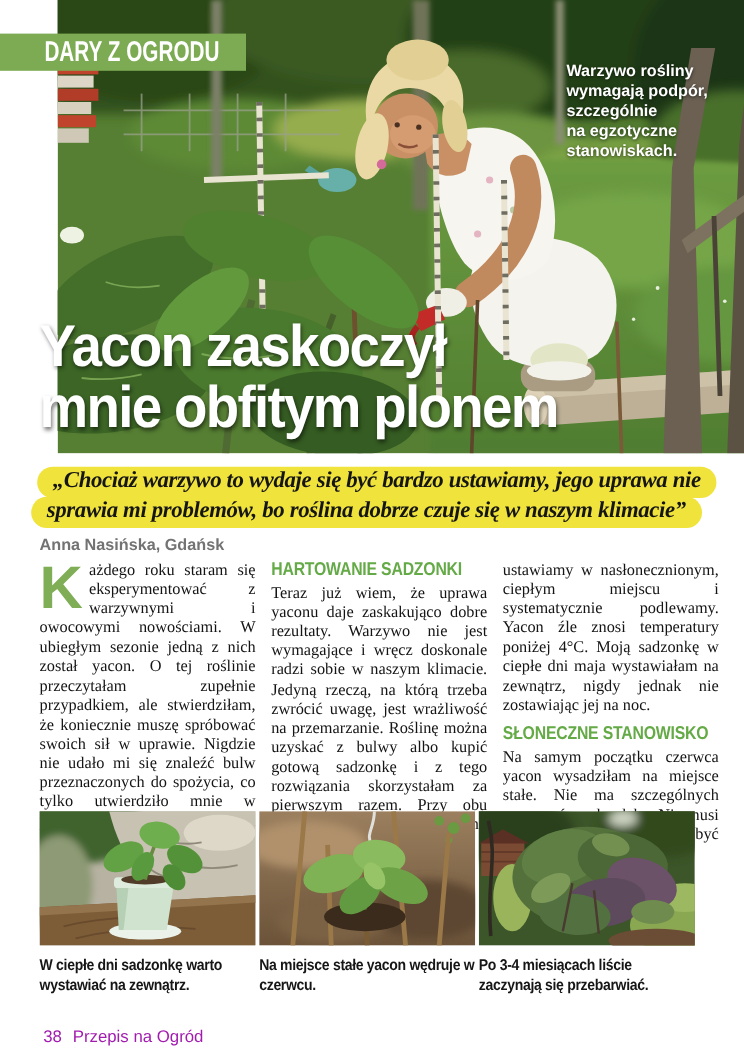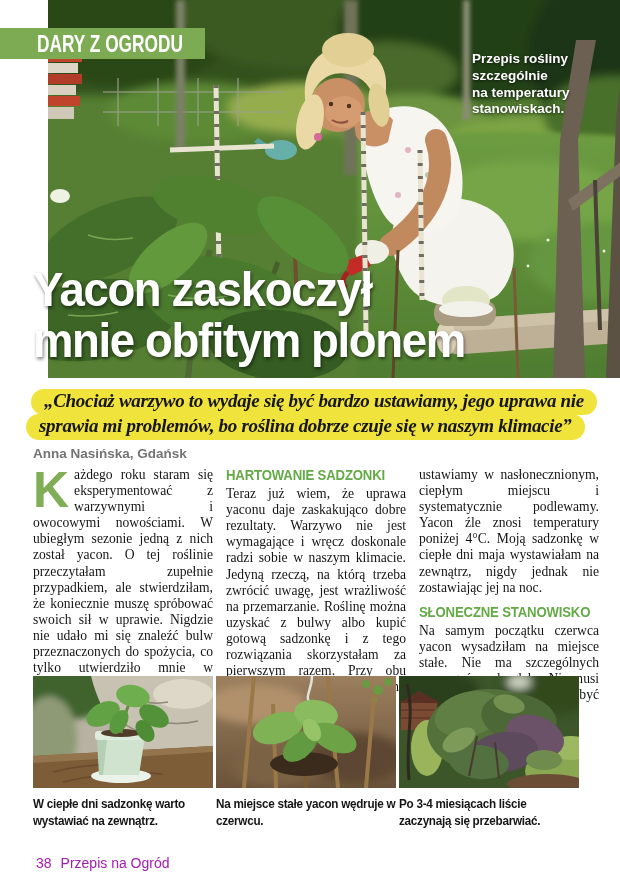--- a/index.html
+++ b/index.html
@@ -204,23 +204,24 @@
         <rect x="0" y="96" width="32" height="10" fill="#c0432c"></rect>
           <rect x="0" y="107" width="26" height="12" fill="#cfc8b6"></rect>
       </g>
     </svg>
 
     <div class="badge">
       <span>DARY Z OGRODU</span>
     </div>
 
     <div class="hero-caption">
-      <div>Przepis rośliny</div>
+      <div>Warzywo rośliny</div>
+      <div>wymagają podpór,</div>
       <div>szczególnie</div>
-      <div>na temperatury</div>
+      <div>na egzotyczne</div>
       <div>stanowiskach.</div>
     </div>
 
     <div class="headline">
       <div>Yacon zaskoczył</div>
       <div>mnie obfitym plonem</div>
     </div>
   </div>
 
   <div class="quote">

